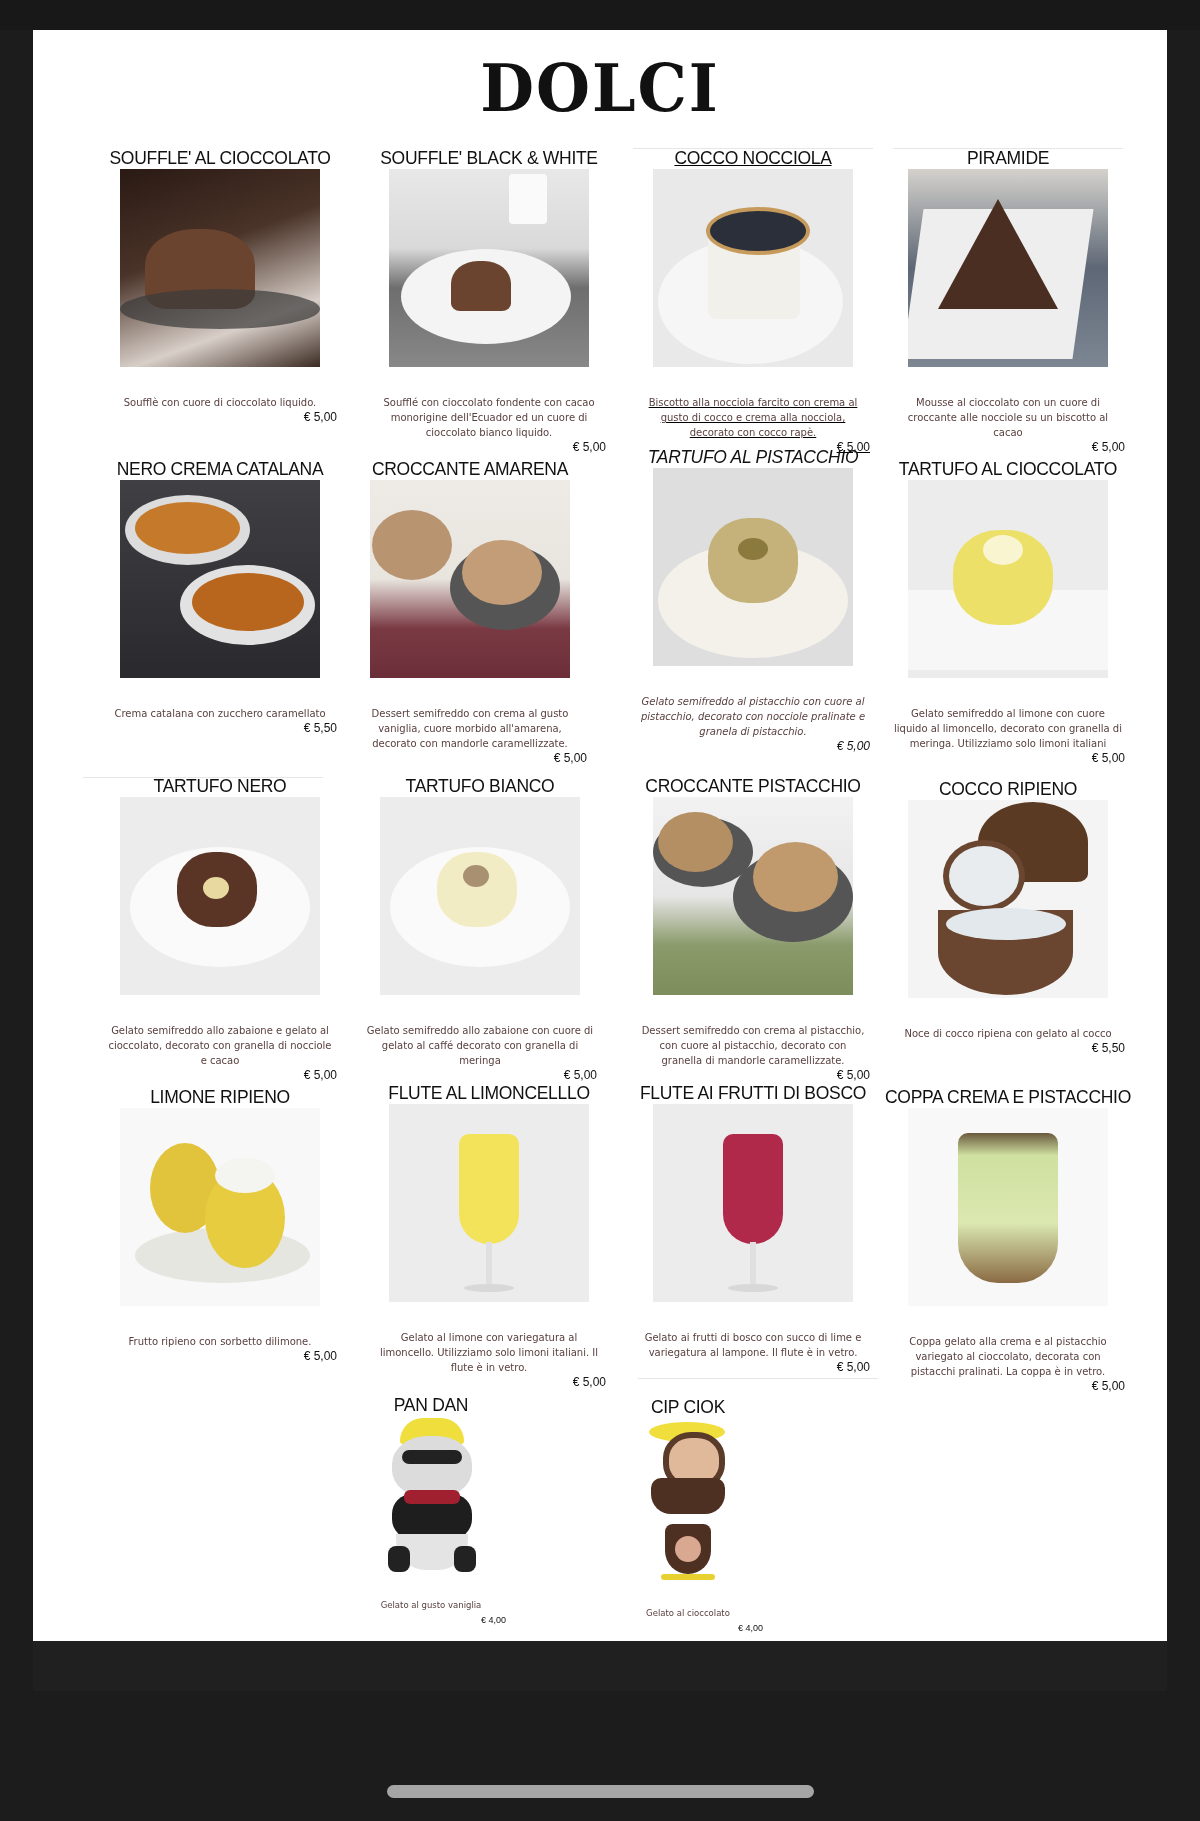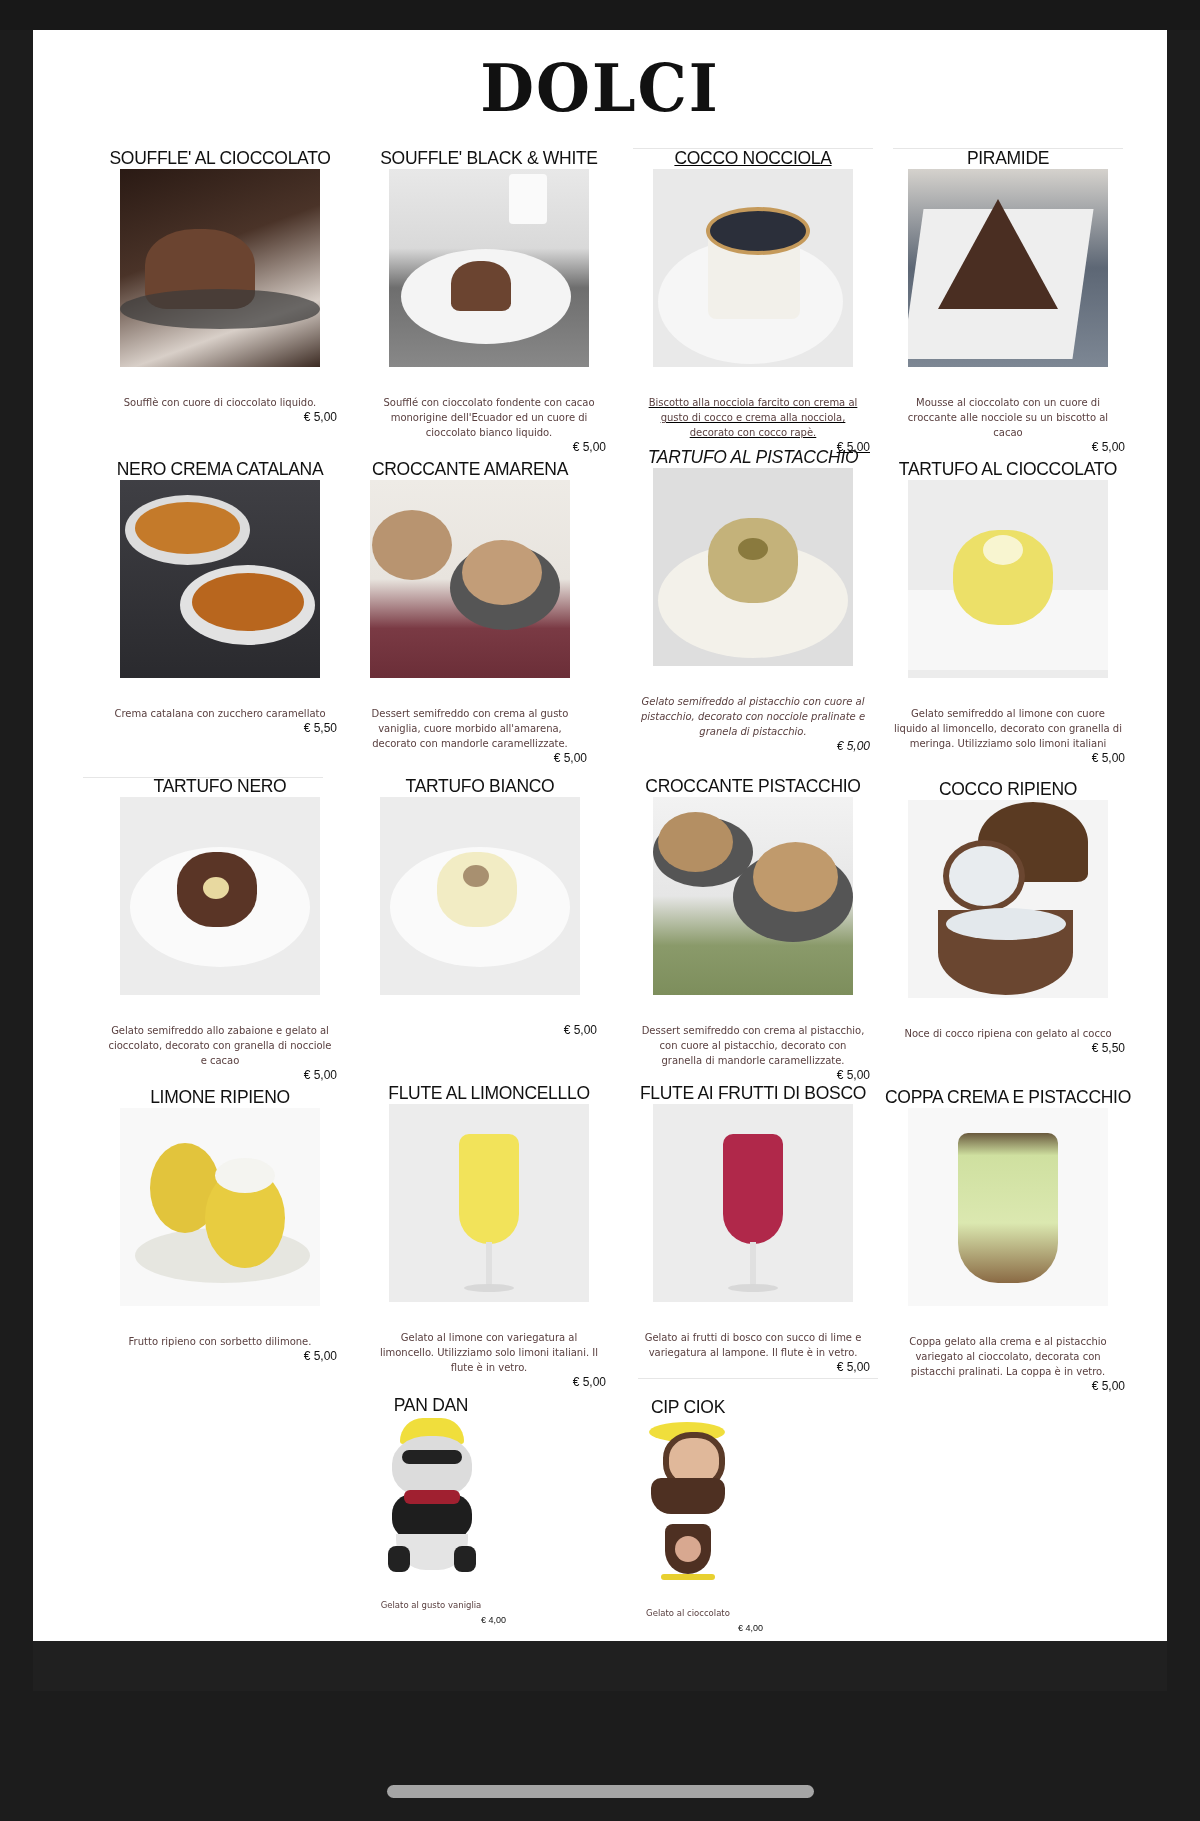--- a/index.html
+++ b/index.html
@@ -159,20 +159,21 @@
   </div>
 
   <div class="item" style="left:322px; top:745px;">
     <div class="name">TARTUFO BIANCO</div>
     <div class="photo" style="background:#ececec;">
       <div style="position:absolute;left:10px;top:50px;width:180px;height:120px;border-radius:50%;background:#fafafa;"></div>
       <div style="position:absolute;left:57px;top:55px;width:80px;height:75px;border-radius:45%;background:#f2ecc4;"></div>
       <div style="position:absolute;left:83px;top:68px;width:26px;height:22px;border-radius:50%;background:#a89070;"></div>
     </div>
     <div style="height:28px"></div>
+    <div class="desc">Gelato semifreddo allo zabaione con cuore di gelato al caffé decorato con granella di meringa</div>
     <div class="price">€ 5,00</div>
   </div>
 
   <div class="item" style="left:595px; top:745px;">
     <div class="name">CROCCANTE PISTACCHIO</div>
     <div class="photo" style="background:linear-gradient(180deg,#f2f2f2 0%,#e6e6e6 50%,#8a9a6a 75%,#7d8e5c 100%);">
       <div style="position:absolute;left:0;top:20px;width:100px;height:70px;border-radius:50%;background:#555;"></div>
       <div style="position:absolute;left:5px;top:15px;width:75px;height:60px;border-radius:50%;background:#b48f63;"></div>
       <div style="position:absolute;left:80px;top:55px;width:120px;height:90px;border-radius:50%;background:#555;"></div>
       <div style="position:absolute;left:100px;top:45px;width:85px;height:70px;border-radius:50%;background:#c09a6c;"></div>

